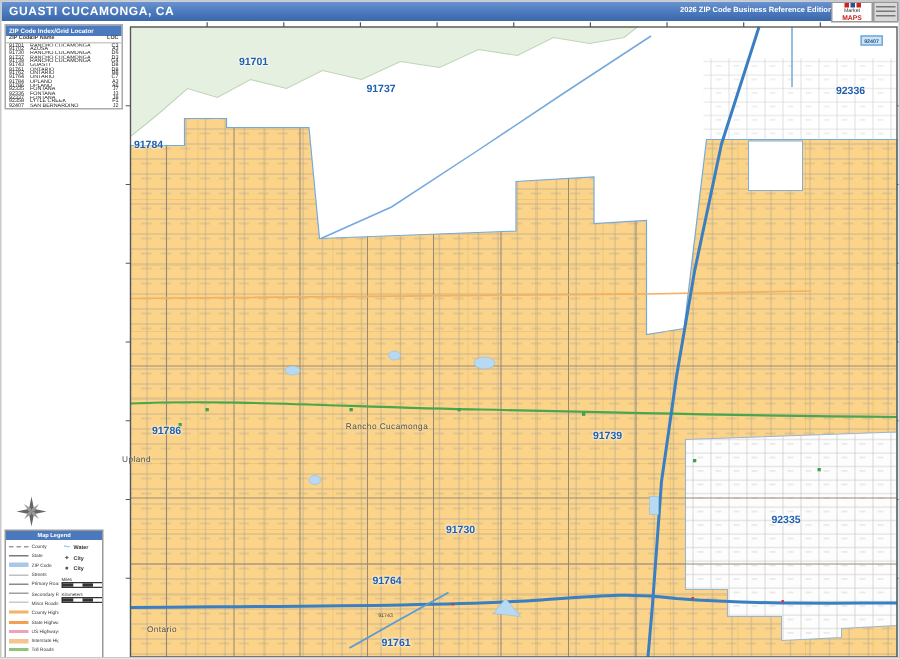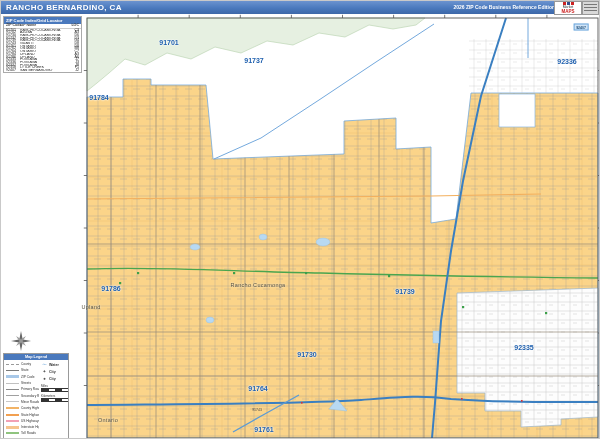--- a/index.html
+++ b/index.html
@@ -221,21 +221,21 @@
     <g transform="rotate(45)" fill="#999">
       <polygon points="0,-7 1.2,-1.5 0,0 -1.2,-1.5"></polygon>
       <polygon points="0,7 1.2,1.5 0,0 -1.2,1.5"></polygon>
       <polygon points="-7,0 -1.5,1.2 0,0 -1.5,-1.2"></polygon>
       <polygon points="7,0 1.5,1.2 0,0 1.5,-1.2"></polygon>
     </g>
   </g>
 </svg>
 
 <div class="header">
-  <span class="header-title">RANCHO BERNARDINO, CA</span>
+  <span class="header-title">GUASTI CUCAMONGA, CA</span>
   <span class="header-edition">2026 ZIP Code Business Reference Edition</span>
 </div>
 <div class="logo-box">
   <span class="logo-grid">
     <i style="background:#cc2222"></i>
       <i style="background:#334f8d"></i>
       <i style="background:#cc2222"></i>
   </span>
   <span class="logo-market">Market</span>
   <span class="logo-maps">MAPS</span>

